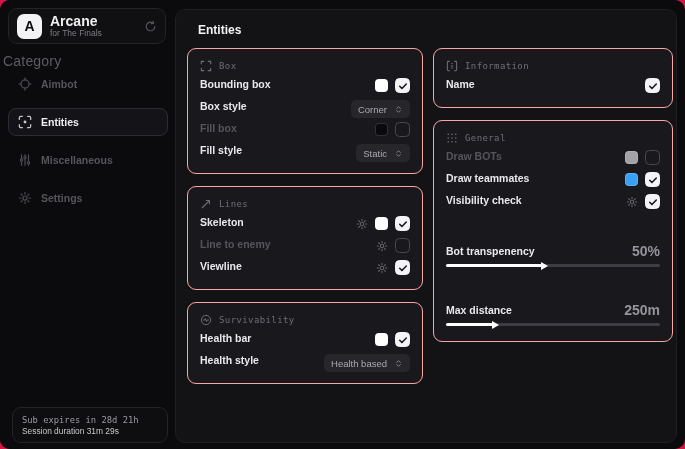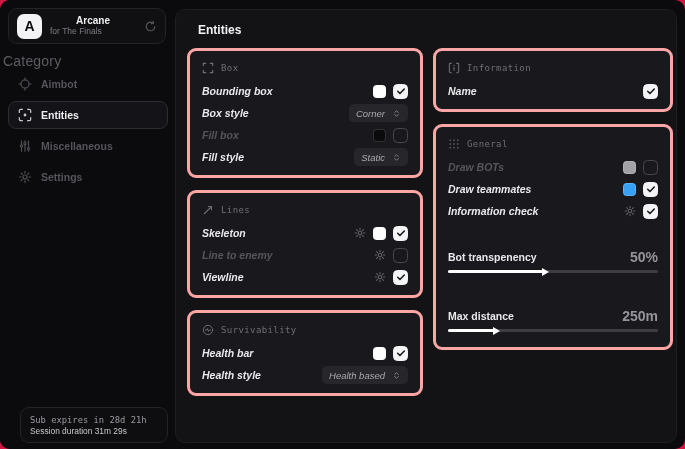--- a/index.html
+++ b/index.html
@@ -19,59 +19,59 @@
     position:absolute;left:8px;top:8px;width:158px;height:36px;box-sizing:border-box;
     border:1px solid #232328;border-radius:9px;background:#101013;
     display:flex;align-items:center;padding:0 8px;gap:8px;
   }
   .avatar{
     width:25px;height:25px;border-radius:7px;background:#f3f3f5;color:#0c0c0e;
     display:flex;align-items:center;justify-content:center;
     font-size:14px;font-weight:800;flex:0 0 auto;
   }
   .app-meta{flex:1;min-width:0;line-height:1.15;}
-  .app-title{font-size:10px;font-weight:700;color:#f0f0f3;text-align:center;}
+  .app-title{font-size:14px;font-weight:700;color:#f0f0f3;}
   .app-sub{font-size:8.5px;color:#7c7c84;}
   .app-refresh{color:#55555c;display:flex;flex:0 0 auto;}
   .cat-label{position:absolute;left:3px;top:53px;font-size:14px;color:#5c5c63;letter-spacing:.2px;}
-  .nav{position:absolute;left:8px;top:70px;right:7px;display:flex;flex-direction:column;gap:3px;}
+  .nav{position:absolute;left:8px;top:70px;right:7px;display:flex;flex-direction:column;gap:10px;}
   .nav-item{
     height:26px;border-radius:8px;display:flex;align-items:center;gap:9px;
     padding:0 9px;color:#55555c;font-size:10.5px;font-weight:600;border:1px solid transparent;
     cursor:default;
   }
   .nav-item .ic{color:#4c4c53;}
   .nav-item.active{background:#141418;border-color:#2c2c32;color:#eeeef1;}
   .nav-item.active .ic{color:#c9c9cf;}
   .side-footer{
-    position:absolute;left:20px;right:7px;bottom:6px;height:36px;box-sizing:border-box;
+    position:absolute;left:12px;right:7px;bottom:6px;height:36px;box-sizing:border-box;
     border:1px solid #232328;border-radius:9px;background:#0e0e11;
     padding:16px 9px;display:flex;flex-direction:column;justify-content:center;gap:1px;
   }
   .foot1{font-family:"DejaVu Sans Mono", monospace;font-size:8.8px;color:#9a9aa1;}
   .foot2{font-size:8.4px;font-weight:400;color:#c7c7cd;}
   
   .panel{
     position:absolute;left:175px;top:9px;right:8px;bottom:6px;box-sizing:border-box;
     background:#131316;border:1px solid #1e1e23;border-radius:10px;overflow:hidden;
   }
   .panel-title{margin:13px 0 0 22px;font-size:12px;font-weight:700;color:#f2f2f4;}
   .cols{display:flex;gap:10px;padding:11px 4px 0 11px;align-items:flex-start;}
   .col-l{width:236px;flex:0 0 auto;display:flex;flex-direction:column;gap:12px;}
   .col-r{width:240px;flex:0 0 auto;display:flex;flex-direction:column;gap:12px;}
   .card{
-    background:#19191d;border:3px solid #fca5a5;border-radius:9px;
+    background:#19191d;border:1px solid #fca5a5;border-radius:9px;
     padding:9px 12px 7px;box-sizing:border-box;
   }
   .card-head{
     display:flex;align-items:center;gap:7px;margin:2px 0 6px;
     font-family:"DejaVu Sans Mono", monospace;font-size:9px;color:#6e6e76;letter-spacing:.4px;
   }
   .card-head .ic{color:#6e6e76;}
-  .row{display:flex;align-items:center;justify-content:space-between;height:22px;font-style:italic;}
+  .row{display:flex;align-items:flex-start;justify-content:space-between;height:22px;}
   .lbl{font-size:10.5px;font-weight:600;color:#e9e9ec;}
   .row.dim .lbl{color:#55555c;}
   .ctrl{display:flex;align-items:center;gap:7px;}
   .swatch{
     width:13px;height:13px;border-radius:4px;box-sizing:border-box;
     border:1px solid rgba(255,255,255,0.16);cursor:pointer;
   }
   .check{
     width:15px;height:15px;border-radius:4.5px;box-sizing:border-box;
     border:1.4px solid #47474d;display:flex;align-items:center;justify-content:center;
@@ -409,21 +409,21 @@
             <span class="ctrl">
               <span class="swatch" style="background: rgb(56, 161, 243);"></span>
               <span class="check on">
                   <svg class="ic" width="12" height="12">
                     <use href="#i-check"></use>
                   </svg>
                 </span>
             </span>
           </div>
           <div class="row">
-            <span class="lbl">Information check</span>
+            <span class="lbl">Visibility check</span>
             <span class="ctrl">
               <span class="gearbtn">
                   <svg class="ic" width="12" height="12">
                     <use href="#i-gear"></use>
                   </svg>
                 </span>
               <span class="check on">
                   <svg class="ic" width="12" height="12">
                     <use href="#i-check"></use>
                   </svg>

